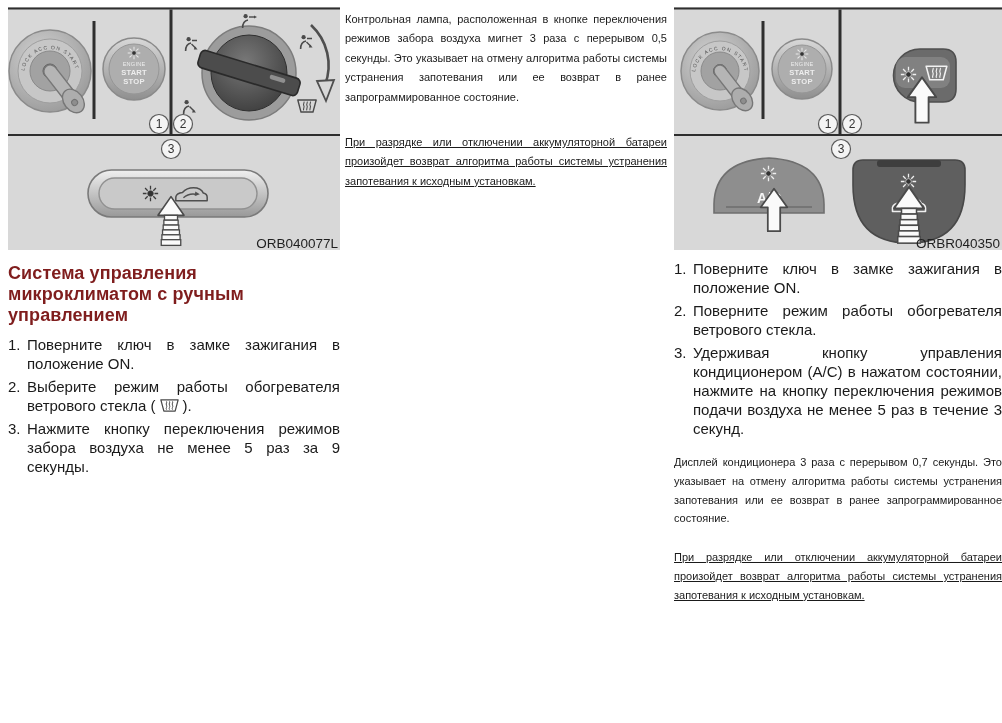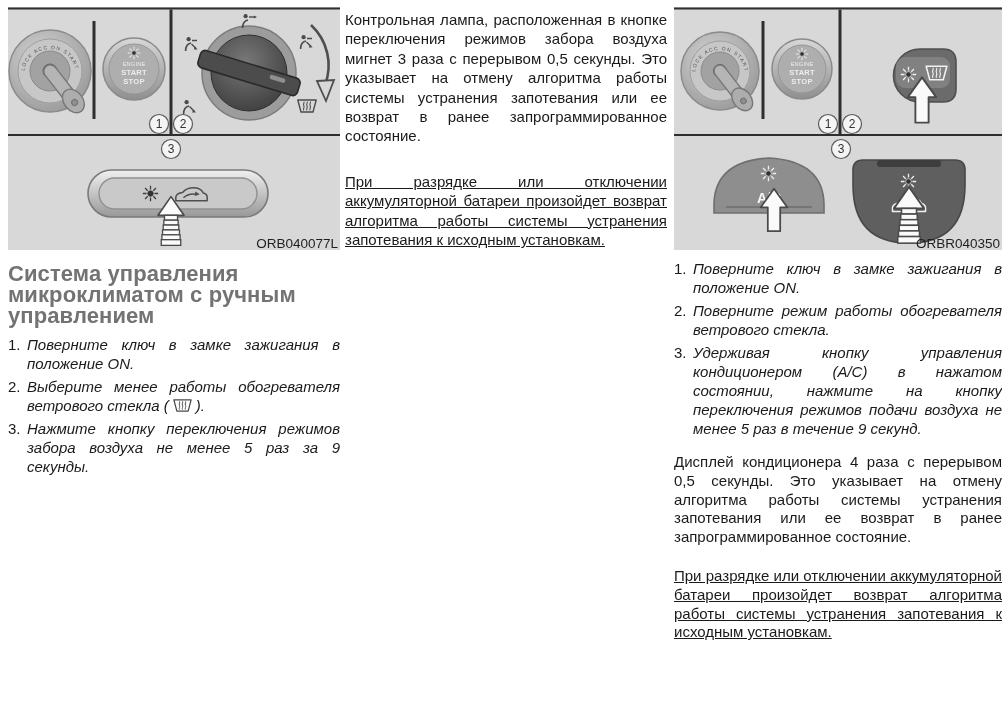--- a/index.html
+++ b/index.html
@@ -12,33 +12,33 @@
   }
   .col{position:absolute;}
   #col-left{left:8px;top:7px;width:332px;}
   #col-mid{left:345px;top:10px;width:322px;}
   #col-right{left:674px;top:7px;width:328px;}
 
   .figure{display:block;}
 
   h2.section-heading{
     margin:13px 0 0 0;
-    font-size:22px;line-height:21px;font-weight:bold;color:#737373;
+    font-size:18px;line-height:21px;font-weight:bold;color:#7f1d1d;
     white-space:pre-line;
     letter-spacing:.1px;
   }
   ol.steps{margin:9px 0 0 0;padding:0;list-style:none;}
   ol.steps li{
     display:flex;align-items:flex-start;
     font-size:15px;line-height:19px;margin:0 0 4px 0;
   }
   ol.steps .num{flex:0 0 19px;}
-  ol.steps .li-text{flex:1;text-align:justify;font-style:italic;}
+  ol.steps .li-text{flex:1;text-align:justify;}
   p.body-para{
-    margin:0;font-size:15px;line-height:19.4px;text-align:justify;
+    margin:0;font-size:11px;line-height:19.4px;text-align:justify;
   }
   p.body-para + p.body-para{margin-top:26px;text-decoration:underline;}
   #col-right p.body-para{line-height:18.8px;}
   #col-right .after-list{margin-top:15px;}
   #col-right p.body-para + p.body-para{margin-top:20px;}
 
   .inline-ws{vertical-align:-2px;margin:0 2px;color:#4a4a4a;}
 
   svg text{font-family:"Liberation Sans","DejaVu Sans",sans-serif;}
   .fig-code{font-size:13.5px;fill:#1f1f1f;}
@@ -214,21 +214,21 @@
 микроклиматом с ручным
 управлением</h2>
 
   <ol class="steps">
     <li>
       <span class="num">1.</span>
       <span class="li-text">Поверните ключ в замке зажигания в положение ON.</span>
     </li>
     <li>
       <span class="num">2.</span>
-      <span class="li-text"><span>Выберите менее работы обогревателя ветрового стекла (</span><svg class="inline-ws" width="23" height="15" viewBox="0 0 30 20">
+      <span class="li-text"><span>Выберите режим работы обогревателя ветрового стекла (</span><svg class="inline-ws" width="23" height="15" viewBox="0 0 30 20">
             <use href="#windshield"></use>
           </svg><span>).</span></span>
     </li>
     <li>
       <span class="num">3.</span>
       <span class="li-text">Нажмите кнопку переключения режимов забора воздуха не менее 5 раз за 9 секунды.</span>
     </li>
   </ol>
 </div>
 
@@ -314,19 +314,19 @@
     <li>
       <span class="num">1.</span>
       <span class="li-text">Поверните ключ в замке зажигания в положение ON.</span>
     </li>
     <li>
       <span class="num">2.</span>
       <span class="li-text">Поверните режим работы обогревателя ветрового стекла.</span>
     </li>
     <li>
       <span class="num">3.</span>
-      <span class="li-text">Удерживая кнопку управления кондиционером (А/С) в нажатом состоянии, нажмите на кнопку переключения режимов подачи воздуха не менее 5 раз в течение 9 секунд.</span>
+      <span class="li-text">Удерживая кнопку управления кондиционером (А/С) в нажатом состоянии, нажмите на кнопку переключения режимов подачи воздуха не менее 5 раз в течение 3 секунд.</span>
     </li>
   </ol>
 
-  <p class="body-para after-list">Дисплей кондиционера 4 раза с перерывом 0,5 секунды. Это указывает на отмену алгоритма работы системы устранения запотевания или ее возврат в ранее запрограммированное состояние.</p>
+  <p class="body-para after-list">Дисплей кондиционера 3 раза с перерывом 0,7 секунды. Это указывает на отмену алгоритма работы системы устранения запотевания или ее возврат в ранее запрограммированное состояние.</p>
   <p class="body-para">При разрядке или отключении аккумуляторной батареи произойдет возврат алгоритма работы системы устранения запотевания к исходным установкам.</p>
 </div>
 
 </body></html>

